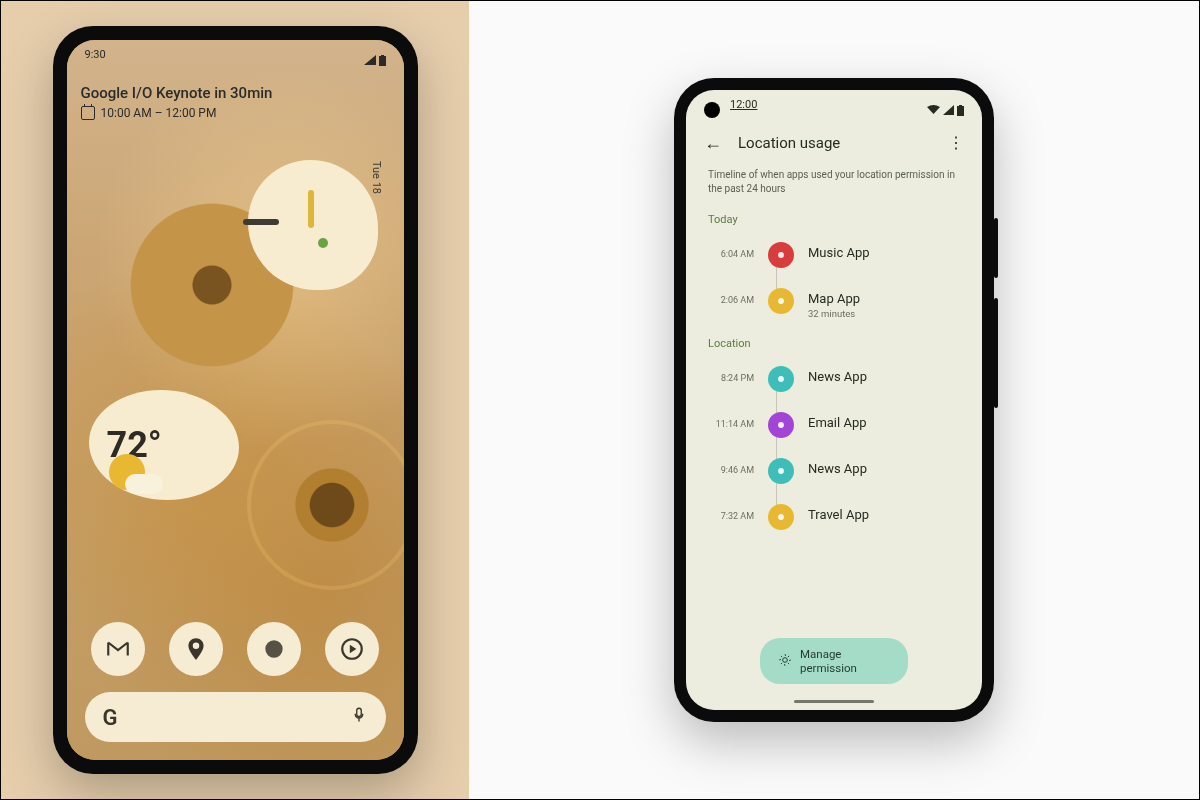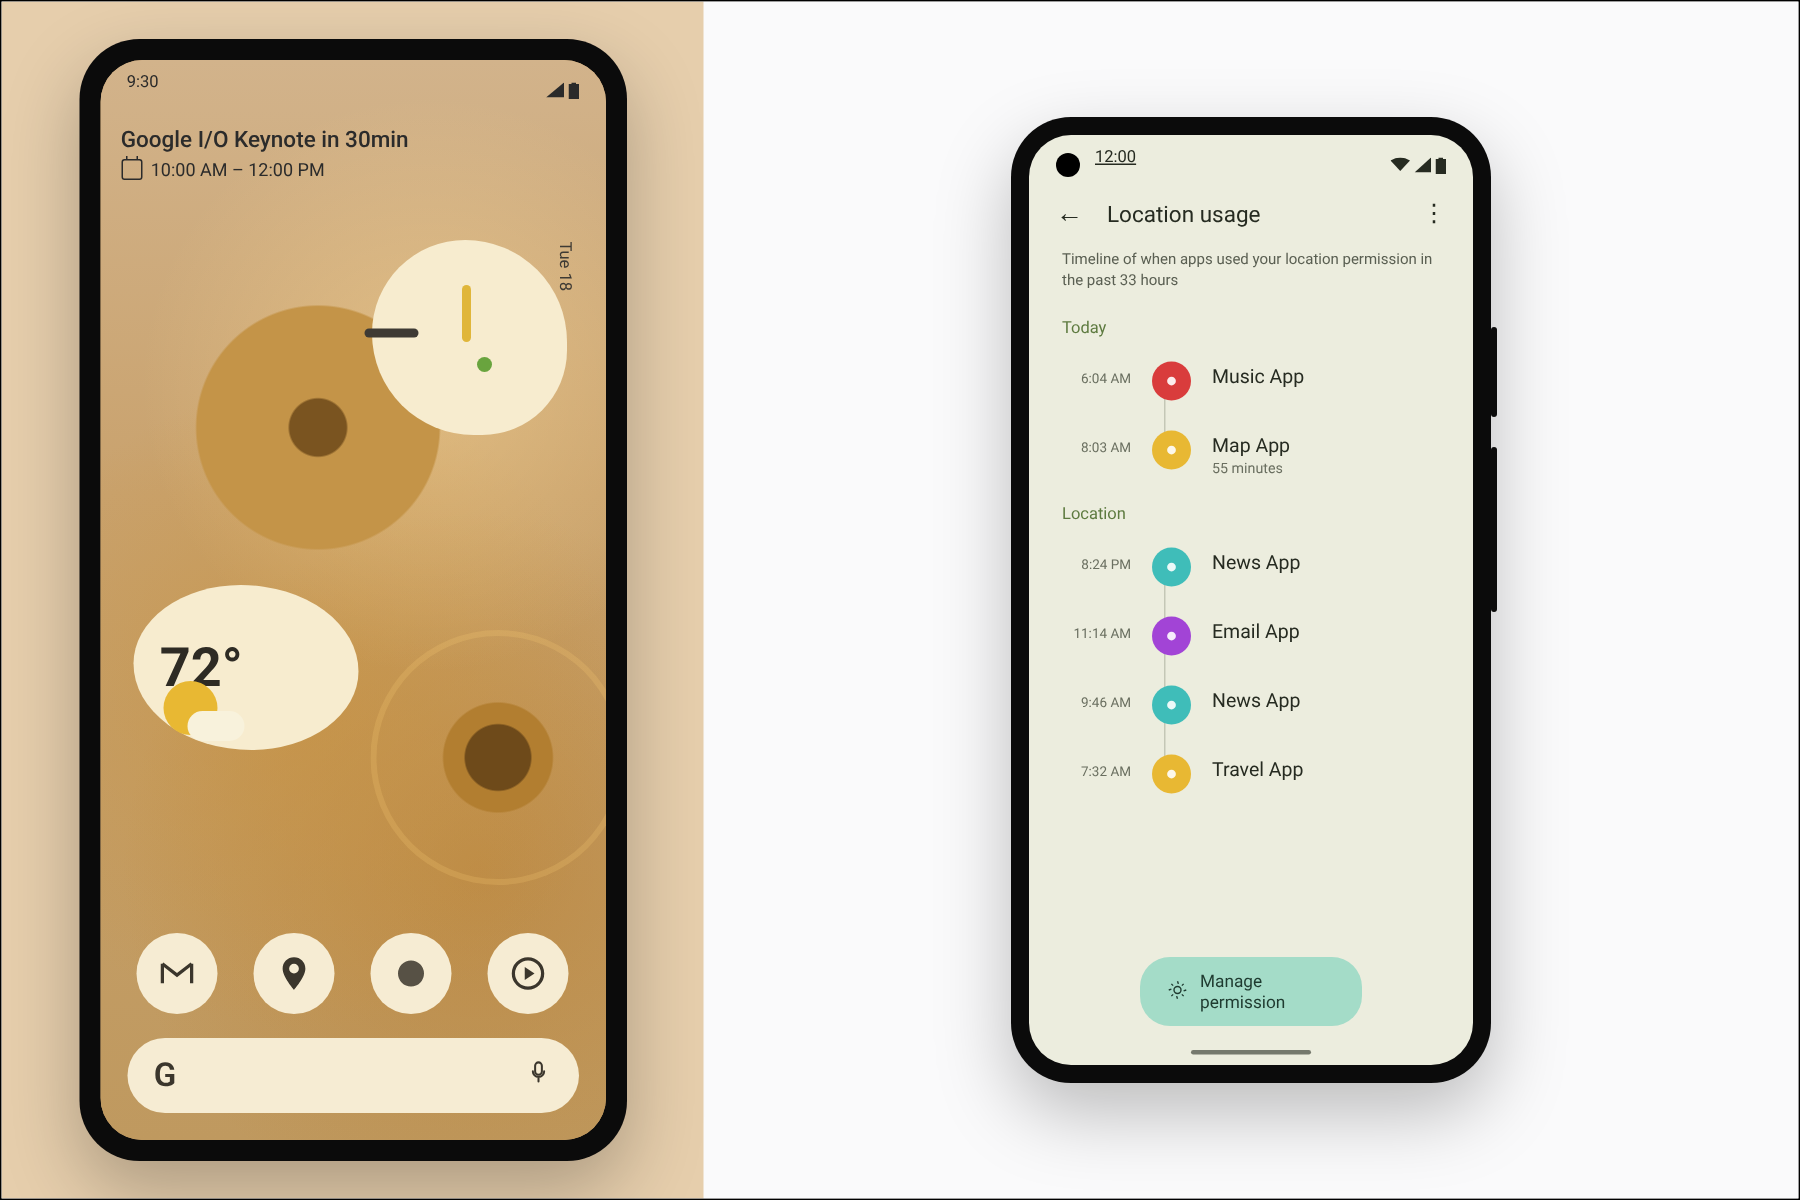--- a/index.html
+++ b/index.html
@@ -403,46 +403,46 @@
           </span>
         </span>
       </div>
 
       <div class="settings-header">
         <span class="back-arrow">←</span>
         <span class="header-title">Location usage</span>
         <span class="overflow-icon">⋮</span>
       </div>
 
-      <div class="desc-text">Timeline of when apps used your location permission in the past 33 hours</div>
+      <div class="desc-text">Timeline of when apps used your location permission in the past 24 hours</div>
 
       <div id="sections-container">
           <div class="section-label">Today</div>
           <div class="timeline">
             <div class="entry">
               <div class="entry-time">6:04 AM</div>
               <div class="entry-dot" style="background:#d93c3c">
                 <svg viewBox="0 0 24 24">
                   <circle cx="12" cy="12" r="5" fill="rgba(255,255,255,0.9)"></circle>
                 </svg>
               </div>
               <div class="entry-body">
                 <div class="entry-title">Music App</div>
               </div>
             </div>
             <div class="entry">
-              <div class="entry-time">8:03 AM</div>
+              <div class="entry-time">2:06 AM</div>
               <div class="entry-dot" style="background:#e8b833">
                 <svg viewBox="0 0 24 24">
                   <circle cx="12" cy="12" r="5" fill="rgba(255,255,255,0.9)"></circle>
                 </svg>
               </div>
               <div class="entry-body">
                 <div class="entry-title">Map App</div>
-                <div class="entry-sub">55 minutes</div>
+                <div class="entry-sub">32 minutes</div>
               </div>
             </div>
           </div>
           <div class="section-label">Location</div>
           <div class="timeline">
             <div class="entry">
               <div class="entry-time">8:24 PM</div>
               <div class="entry-dot" style="background:#3fbdb9">
                 <svg viewBox="0 0 24 24">
                   <circle cx="12" cy="12" r="5" fill="rgba(255,255,255,0.9)"></circle>

